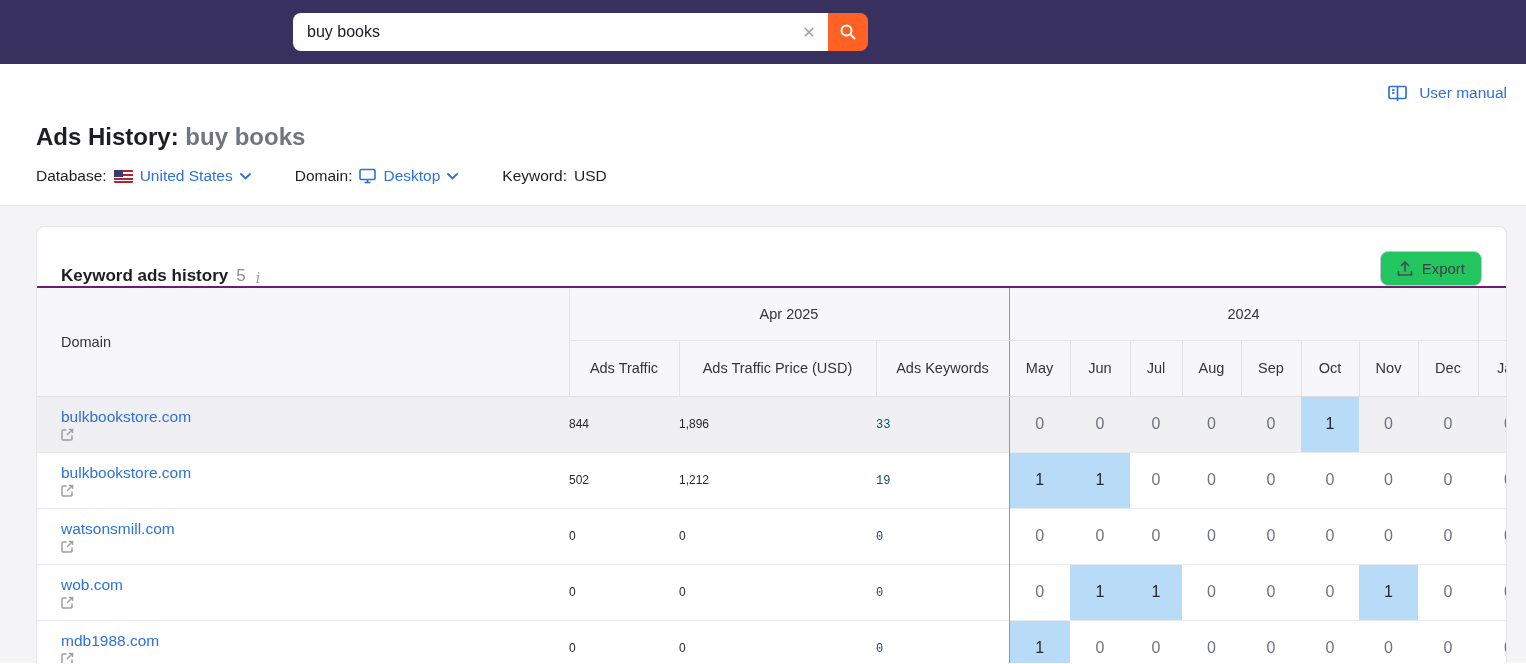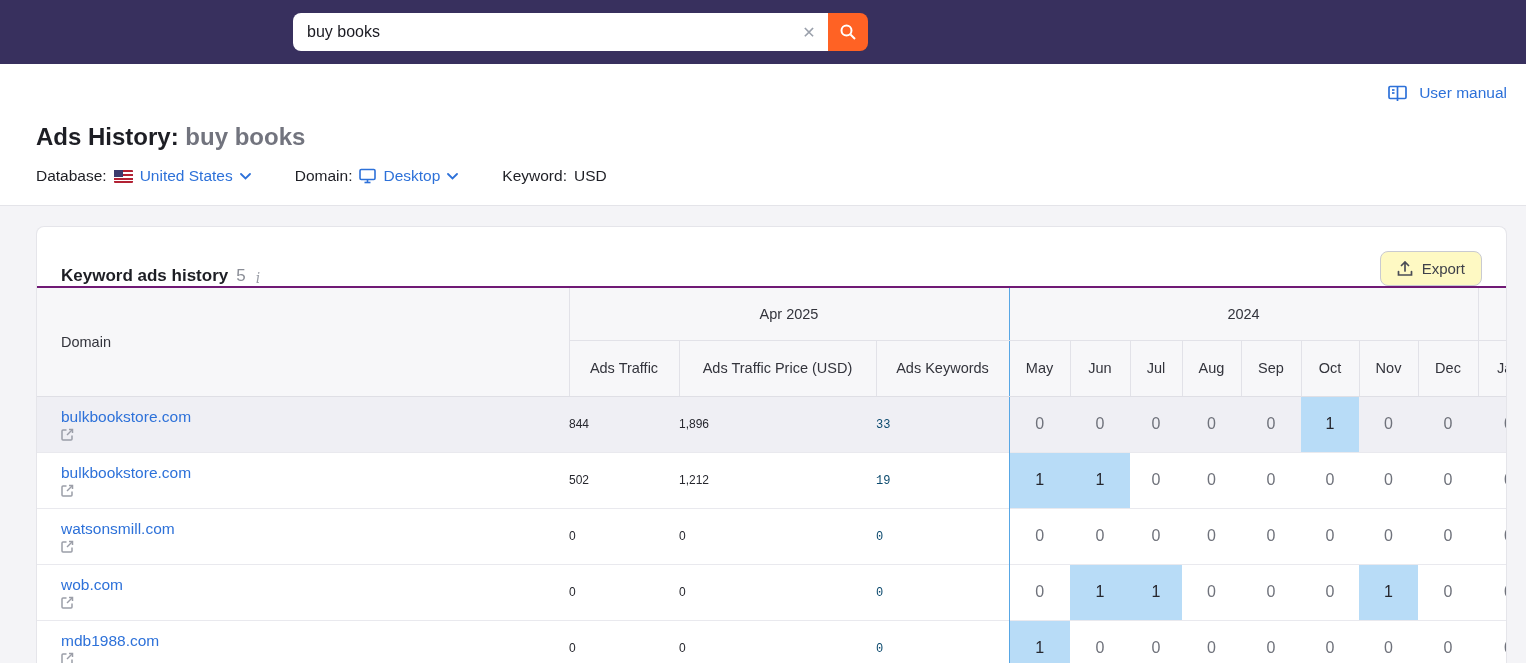--- a/index.html
+++ b/index.html
@@ -49,21 +49,21 @@
   .content { background:#f4f4f7; padding:20px 19px 0 36px; height:457px; }
   .card { background:#fff; border:1px solid #e5e5ea; border-bottom:none;
     border-radius:8px 8px 0 0; overflow:hidden; height:437px; }
   .card-head { height:61px; display:flex; align-items:flex-end; padding:0 24px;
     border-bottom:2px solid #701a75; }
   .card-title { font-size:17px; font-weight:bold; color:#1d1e24; }
   .card-count { font-size:17px; color:#8a8d96; margin-left:8px; }
   .info-i { font-family:"DejaVu Serif", serif; font-style:italic; font-size:14px;
     color:#9a9da6; margin-left:10px; cursor:pointer; }
   .export-btn { margin-left:auto; display:flex; align-items:center; gap:9px;
-    padding:8px 16px; background:#fef9c3; border:1px solid #c9cad1; border-radius:8px;
+    padding:8px 16px; background:#22c55e; border:1px solid #c9cad1; border-radius:8px;
     font-size:15px; color:#3f414a; cursor:pointer; }
 
   
   table { border-collapse:collapse; table-layout:fixed; width:1502px; }
   col.c-dom{width:532px} col.c-tr{width:110px} col.c-pr{width:197px} col.c-kw{width:133px}
   col.cm1{width:61px} col.cm2{width:60px} col.cm3{width:52px} col.cm4{width:59px}
   col.cm5{width:60px} col.cm6{width:58px} col.cm7{width:59px} col.cm8{width:60px}
   col.cm9{width:61px}
   thead th { background:#f7f7f9; font-weight:normal; font-size:14.5px; color:#33343c; }
   th.h-domain { text-align:left; padding-left:24px; vertical-align:middle; }

